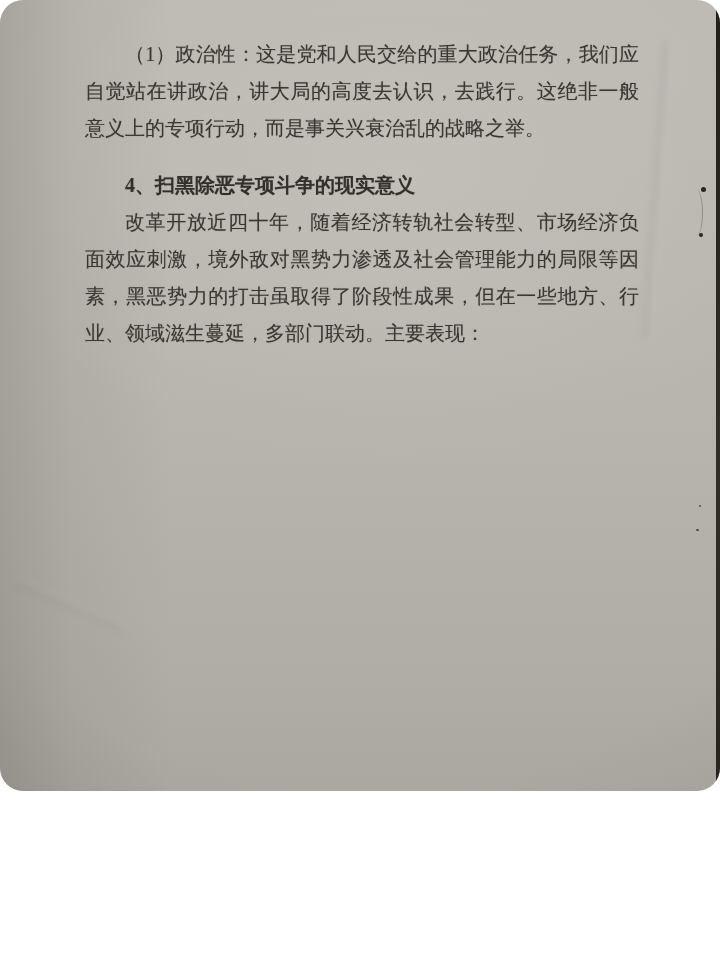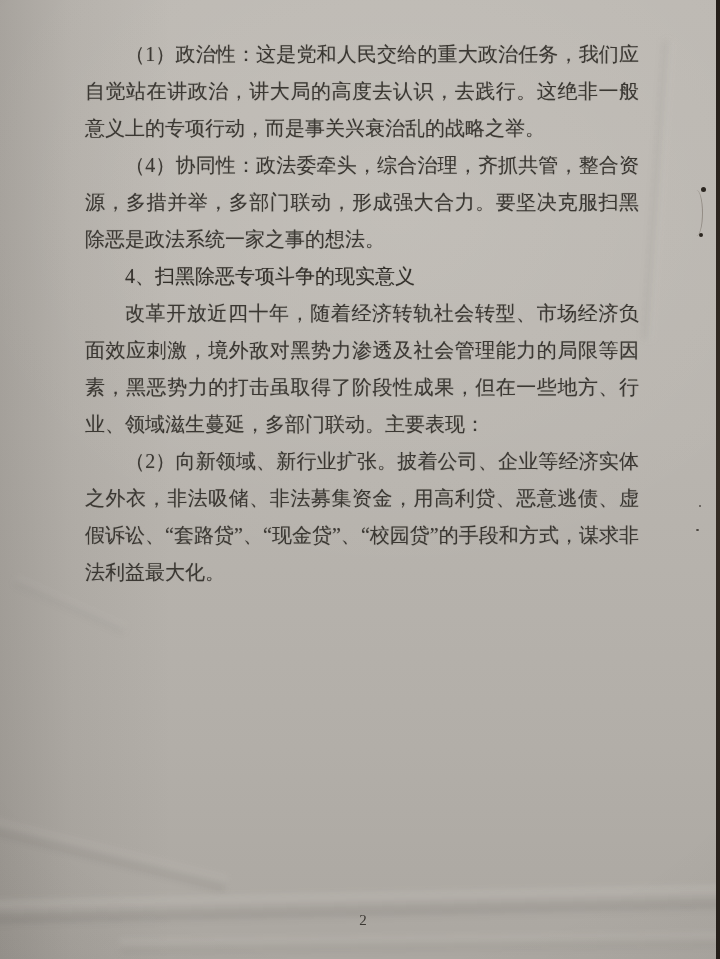--- a/index.html
+++ b/index.html
@@ -7,31 +7,32 @@
     padding: 0;
     width: 720px;
     height: 959px;
     overflow: hidden;
     font-family: "Liberation Serif", serif;
   }
   
   .photo {
     position: relative;
     width: 720px;
-    height: 959px;
+    height: 791px;
     background:
       
       radial-gradient(130% 105% at 52% 42%, rgba(0,0,0,0) 55%, rgba(30,26,22,0.14) 100%),
       
       linear-gradient(90deg, rgba(55,50,45,0.16) 0%, rgba(55,50,45,0.06) 10%, rgba(55,50,45,0) 24%),
       
       radial-gradient(90% 55% at 55% 22%, rgba(255,252,246,0.10) 0%, rgba(255,252,246,0) 70%),
       
       linear-gradient(180deg, #bdb9b3 0%, #b9b5af 45%, #b2aea8 78%, #aba7a1 100%);
     overflow: hidden;
+    border-radius: 23px;
   }
   
   .crease {
     position: absolute;
     pointer-events: none;
     filter: blur(3px);
   }
   .crease-bottom {
     left: -20px; top: 893px; width: 780px; height: 26px;
     background: linear-gradient(180deg, rgba(255,252,246,0.16) 0%, rgba(40,36,32,0.10) 75%, rgba(40,36,32,0) 100%);
@@ -89,22 +90,23 @@
     line-height: 37px;
     text-align: justify;
     color: #3b3833;
     text-shadow: 0 0 1px rgba(59,56,51,0.35);
   }
   .page-text p {
     margin: 0;
     text-indent: 2em;
   }
   .page-text p.heading {
-    font-weight: 400;
+    font-weight: 700;
     color: #33302b;
+    margin-top: 20px;
   }
   .page-number {
     position: absolute;
     top: 912px;
     left: 0;
     width: 726px;
     text-align: center;
     font-size: 15px;
     color: #3b3833;
   }
@@ -121,22 +123,20 @@
   <div class="crease crease-bottom2"></div>
 
   <div class="staple-arc"></div>
   <div class="speck" style="left:701px;top:187px;width:5px;height:5px;"></div>
   <div class="speck" style="left:699px;top:233px;width:4px;height:4px;"></div>
   <div class="speck" style="left:699px;top:505px;width:2px;height:2px;opacity:.7;"></div>
   <div class="speck" style="left:696px;top:529px;width:3px;height:2px;opacity:.8;"></div>
 
   <div class="page-text">
     <p>（1）政治性：这是党和人民交给的重大政治任务，我们应自觉站在讲政治，讲大局的高度去认识，去践行。这绝非一般意义上的专项行动，而是事关兴衰治乱的战略之举。</p>
-    <p>（4）协同性：政法委牵头，综合治理，齐抓共管，整合资源，多措并举，多部门联动，形成强大合力。要坚决克服扫黑除恶是政法系统一家之事的想法。</p>
     <p class="heading">4、扫黑除恶专项斗争的现实意义</p>
     <p>改革开放近四十年，随着经济转轨社会转型、市场经济负面效应刺激，境外敌对黑势力渗透及社会管理能力的局限等因素，黑恶势力的打击虽取得了阶段性成果，但在一些地方、行业、领域滋生蔓延，多部门联动。主要表现：</p>
-    <p>（2）向新领域、新行业扩张。披着公司、企业等经济实体之外衣，非法吸储、非法募集资金，用高利贷、恶意逃债、虚假诉讼、“套路贷”、“现金贷”、“校园贷”的手段和方式，谋求非法利益最大化。</p>
   </div>
 
   <div class="page-number">2</div>
 
   <div class="photo-edge"></div>
 </div>
 
 </body></html>

